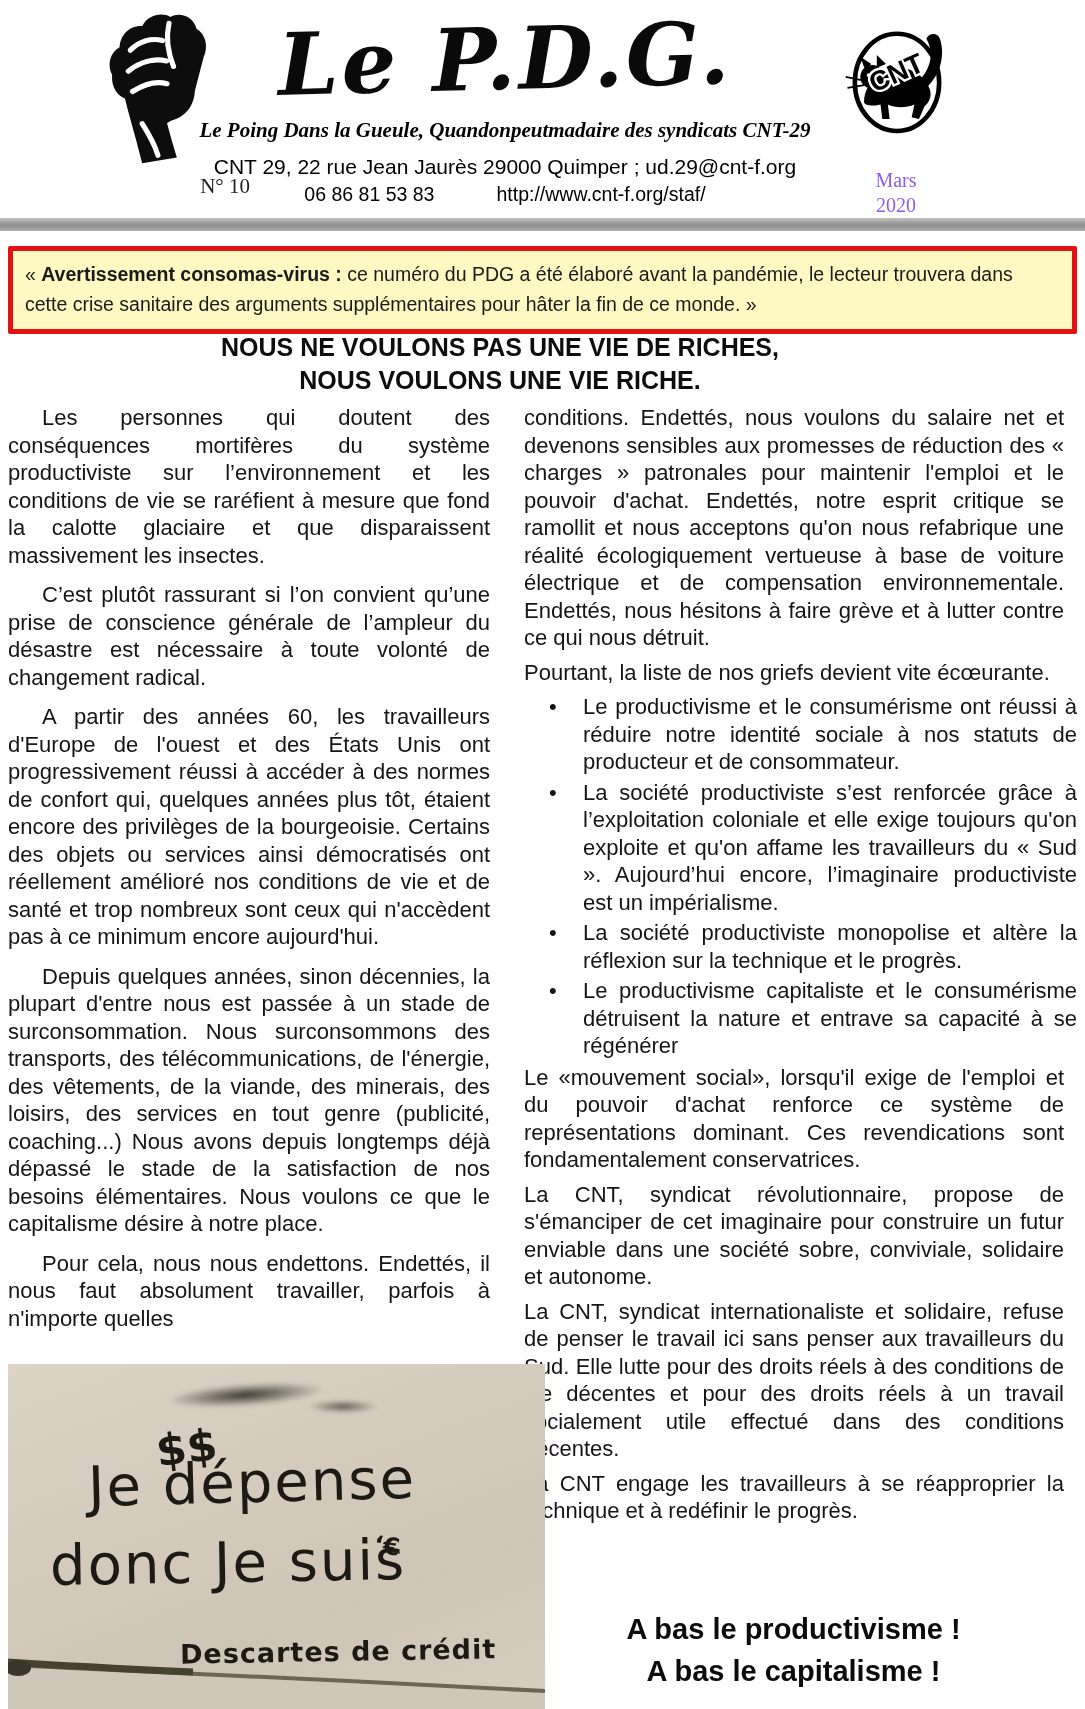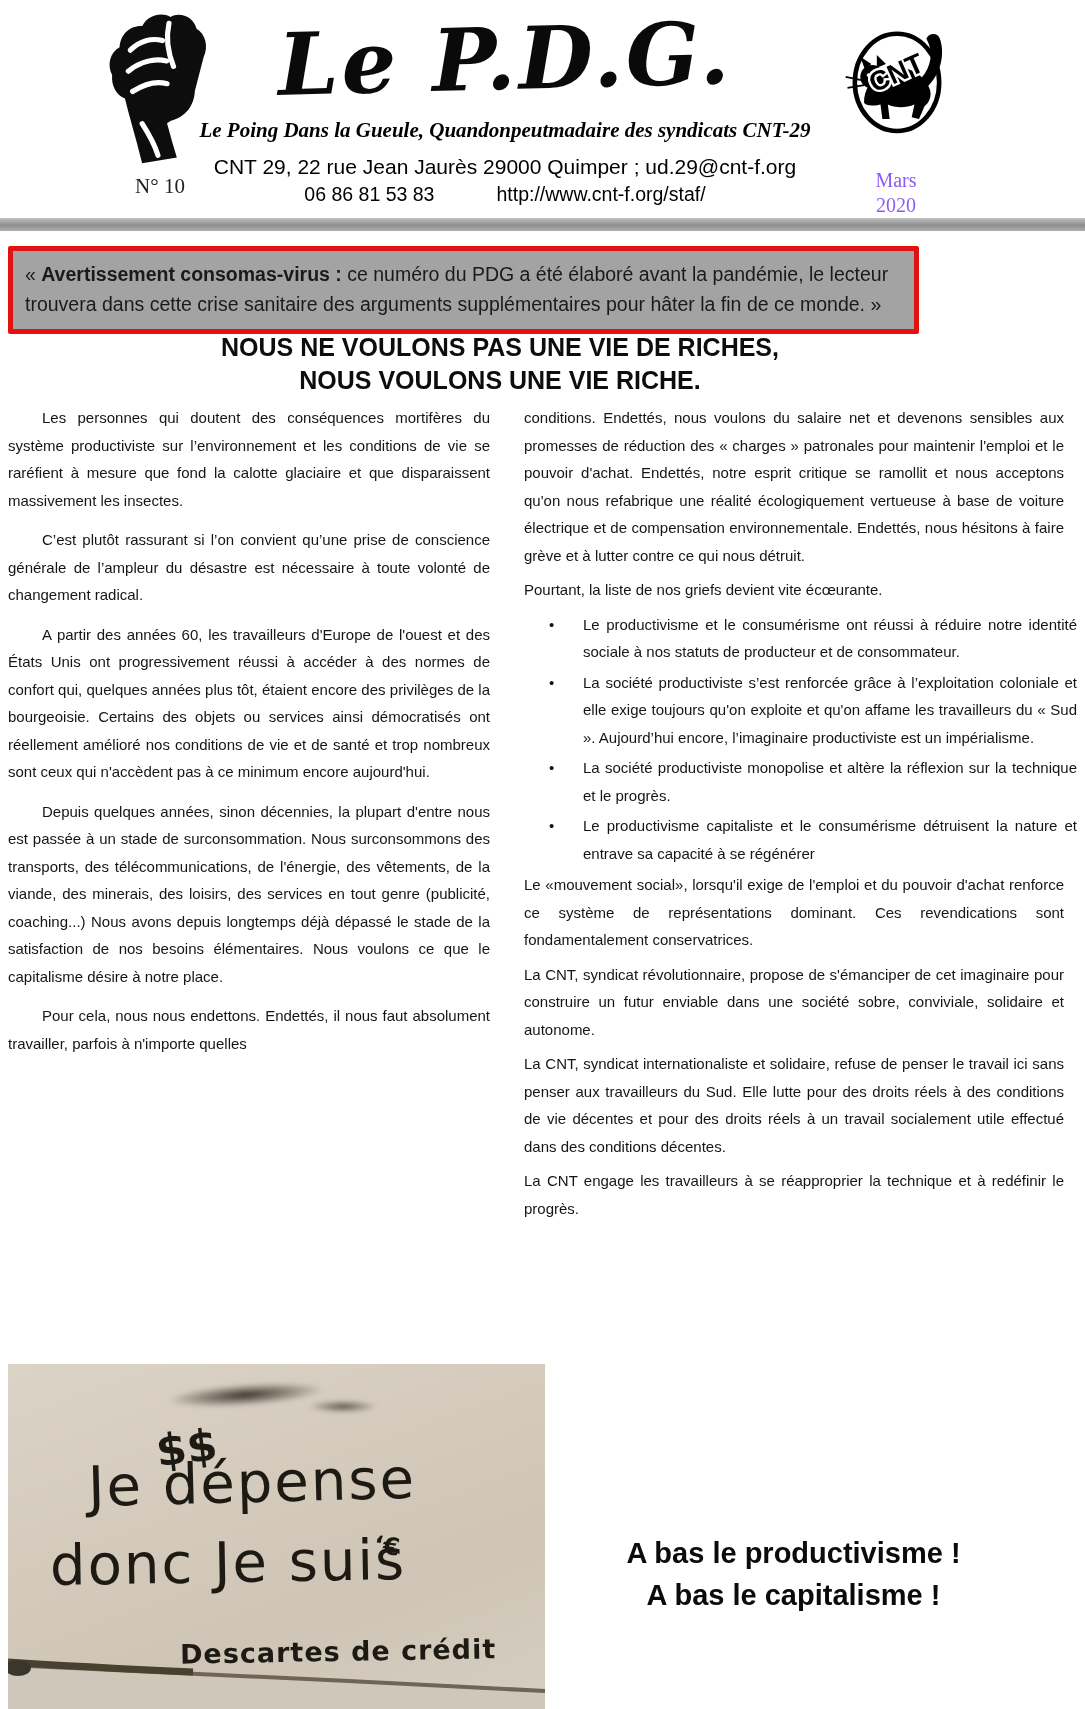--- a/index.html
+++ b/index.html
@@ -1,60 +1,60 @@
 <!DOCTYPE html>
 <html lang="fr"><head>
 <meta charset="utf-8">
 <style>
   html,body { margin:0; padding:0; background:#ffffff; }
   .page { position:relative; width:1085px; height:1709px; background:#fff; overflow:hidden;
           font-family:"Liberation Sans", sans-serif; color:#111; }
 
   
   .fist { position:absolute; left:70px; top:6px; width:180px; height:160px; }
-  .issue { position:absolute; left:70px; top:174px; width:180px; text-align:center;
+  .issue { position:absolute; left:70px; top:174px; width:180px; text-align:right;
            font-family:"Liberation Serif", serif; font-size:21px; color:#222; }
   .masthead { position:absolute; left:115px; top:0; width:780px; text-align:center; }
   .title { font-family:"DejaVu Serif", serif; font-style:italic; font-weight:700;
            font-size:86px; line-height:118px; letter-spacing:3px; color:#0a0a0a;
            transform:rotate(-1.5deg); }
   .subtitle { margin-top:0; font-family:"Liberation Serif", serif; font-style:italic;
               font-weight:700; font-size:21px; color:#000; }
   .addr1 { margin-top:12px; font-size:21px; color:#000; }
   .addr2 { margin-top:4px; font-size:19.5px; color:#000; }
   .addr2 .gap { display:inline-block; width:62px; }
   .cat { position:absolute; left:842px; top:20px; width:110px; height:122px; }
   .date { position:absolute; left:848px; top:168px; width:96px; text-align:center;
           font-family:"Liberation Serif", serif; font-size:20px; line-height:25px; color:#8b5cf6; }
   .graybar { position:absolute; left:0; top:218px; width:1085px; height:13px;
              background:linear-gradient(180deg,#c2c2c2 0%, #8d8d8d 55%, #aeaeae 100%); }
 
   
-  .notice { position:absolute; left:8px; top:246px; width:911px; box-sizing:border-box;
+  .notice { position:absolute; left:8px; top:246px; width:1069px; box-sizing:border-box;
             border:5px solid #e21212; border-radius:2px; padding:8px 12px 10px;
-            font-size:19.5px; line-height:30px; color:#1a1a1a; background:#a3a3a3; }
+            font-size:19.5px; line-height:30px; color:#1a1a1a; background:#fef9c3; }
   .notice b { font-weight:bold; }
 
   
   .headline { position:absolute; left:0; top:331px; width:1000px; text-align:center;
               font-weight:bold; font-size:25px; line-height:33px; color:#0d0d0d; }
 
   
   .columns { position:absolute; left:8px; top:404px; width:1069px; display:flex; gap:21px; }
-  .col { font-size:15px; line-height:27.5px; text-align:justify; color:#151515; }
+  .col { font-size:22px; line-height:27.5px; text-align:justify; color:#151515; }
   .col-left  { width:482px; }
   .col-right { width:566px; }
   .col-left p  { margin:0 0 12px; text-indent:34px; }
   .col-right p { margin:0 13px 7px; }
   .col-right ul { margin:0 0 4px; padding:0; list-style:none; }
   .col-right li { position:relative; padding-left:72px; margin-bottom:3px; }
   .col-right li::before { content:"\2022"; position:absolute; left:38px; }
 
   
-  .slogans { position:absolute; left:510px; top:1532px; width:567px; text-align:center;
+  .slogans { position:absolute; left:510px; top:1608px; width:567px; text-align:center;
              font-weight:bold; font-size:29px; line-height:42px; color:#0b0b0b; }
 
   
   .photo { position:absolute; left:8px; top:1364px; width:537px; height:345px; overflow:hidden;
            background:linear-gradient(160deg,#dbd3c6 0%, #d4cbbd 38%, #cec5b6 68%, #d6cec1 100%); }
   .photo .smudge  { position:absolute; left:160px; top:20px; width:155px; height:22px;
                     background:radial-gradient(ellipse at center, rgba(40,36,28,.9), rgba(40,36,28,0) 72%);
                     filter:blur(2px); transform:rotate(-4deg); }
   .photo .smudge2 { position:absolute; left:300px; top:36px; width:70px; height:13px;
                     background:radial-gradient(ellipse at center, rgba(40,36,28,.7), rgba(40,36,28,0) 70%);

